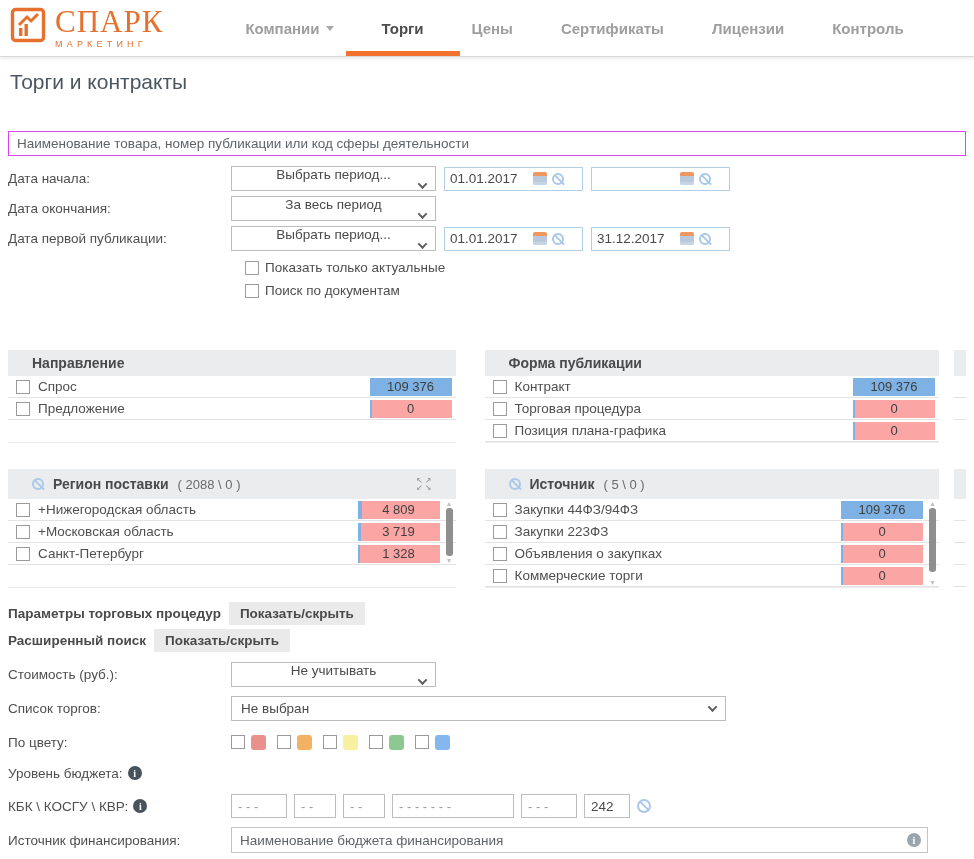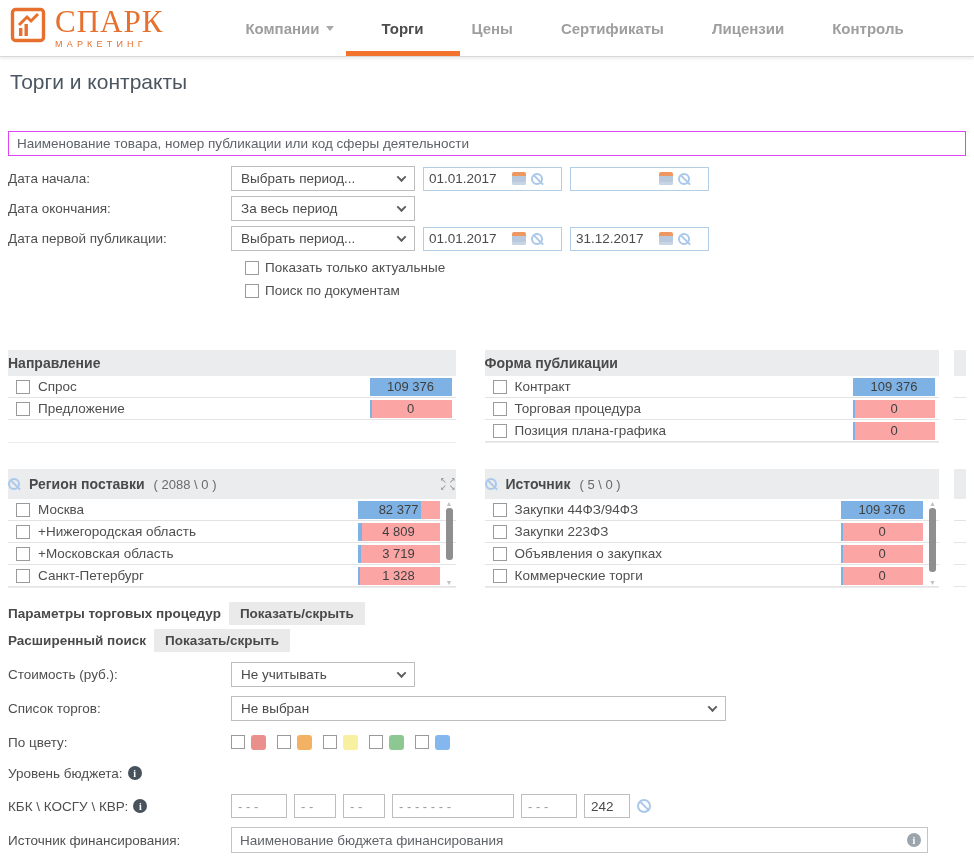--- a/index.html
+++ b/index.html
@@ -30,21 +30,21 @@
 
   
   .frows { margin-top:10px; }
   .frow { display:flex; align-items:center; margin-bottom:5px; min-height:24px; }
   .flabel { width:223px; flex-shrink:0; font-size:13.5px; color:#4f4f4f; display:flex; align-items:center; gap:5px; }
   .fake-select { height:25px; border:1px solid #bdbdbd; background:#fff; display:flex; align-items:center;
                  padding:0 9px; font-size:13.5px; color:#4a4a4a; cursor:pointer; }
   .fake-select .chev { margin-left:auto; }
   .chev { width:7px; height:7px; border-left:2px solid #5f5f5f; border-bottom:2px solid #5f5f5f;
           transform:rotate(-45deg) translate(1px,-1px); flex-shrink:0; }
-  .w205 { width:184px; } .w495 { width:495px; } .w697 { width:697px; }
+  .w205 { width:205px;flex-direction:column; } .w495 { width:495px; } .w697 { width:697px; }
 
   .datebox { height:24px; width:139px; border:1px solid #b3cfe8; display:flex; align-items:center;
              padding:0 5px; margin-left:8px; gap:5px; }
   .datebox input { border:none; outline:none; width:78px; font-size:13.5px; color:#4a4a4a; font-family:inherit; }
   .cal-icon { width:14px; height:13px; border-radius:2px; flex-shrink:0; cursor:pointer;
       background:linear-gradient(#ef9760 0 4px, #b9c9dd 4px);
       box-shadow:inset 0 -3px 0 #c7d4e4; }
   .ban-icon { width:12px; height:12px; border:2px solid #a9c8ea; border-radius:50%; position:relative; flex-shrink:0; cursor:pointer; }
   .ban-icon::after { content:""; position:absolute; left:-1px; top:4px; width:13px; height:2px;
                      background:#a9c8ea; transform:rotate(45deg); }
@@ -52,21 +52,21 @@
   .cbx { width:14px; height:14px; border:1px solid #9a9a9a; background:#fff; flex-shrink:0; cursor:pointer; }
   .cb-row { display:flex; align-items:center; gap:6px; font-size:13.5px; color:#4f4f4f; margin:0 0 8px 237px; }
 
   
   .panels { display:flex; margin-top:52px; }
   .panels.second { margin-top:26px; }
   .panel { border-bottom:1px solid #ececec; }
   .panel.p-left { width:448px; }
   .panel.p-right { width:455px; margin-left:29px; }
   .panel-sliver { width:12px; margin-left:15px; overflow:hidden; }
-  .panel-hd { background:#ebecee; height:26px; display:flex; align-items:center; padding:0 0; gap:9px; }
+  .panel-hd { background:#ebecee; height:26px; display:flex; align-items:center; padding:0 24px; gap:9px; }
   .panel-hd.tall { height:30px; }
   .panel-hd .ttl { font-size:14px; font-weight:700; color:#4a4a4a; }
   .panel-hd .cnt { font-size:13px; color:#6a6a6a; }
   .expand-icon { margin-left:auto; font-size:8px; line-height:7px; color:#8a8a8a; text-align:center; cursor:pointer; white-space:pre; }
   .panel-body { position:relative; }
   .facet-row { display:flex; align-items:center; height:22px; border-bottom:1px solid #e3e3e3;
                padding:0 4px 0 8px; cursor:pointer; }
   .facet-row .lbl { font-size:13.5px; color:#4f4f4f; margin-left:8px; }
   .bar-cell { margin-left:auto; width:82px; height:18px; background:#fca5a5; position:relative; overflow:hidden; }
   .bar-fill { position:absolute; left:0; top:0; bottom:0; background:#7fb2e4; min-width:2px; }
@@ -273,28 +273,20 @@
       <div class="panel-hd tall">
         <span class="ban-icon"></span>
         <span class="ttl">Регион поставки</span>
         <span class="cnt">( 2088 \ 0 )</span>
         <span class="expand-icon">↖ ↗
 ↙ ↘</span>
       </div>
       <div class="panel-body scrolled">
         <div class="facet-row">
           <span class="cbx"></span>
-          <span class="lbl">Москва</span>
-          <span class="bar-cell">
-              <span class="bar-fill" style="width: 78%;"></span>
-              <span class="bar-val">82 377</span>
-            </span>
-        </div>
-        <div class="facet-row">
-          <span class="cbx"></span>
           <span class="lbl">+Нижегородская область</span>
           <span class="bar-cell">
               <span class="bar-fill" style="width: 5%;"></span>
               <span class="bar-val">4 809</span>
             </span>
         </div>
         <div class="facet-row">
           <span class="cbx"></span>
           <span class="lbl">+Московская область</span>
           <span class="bar-cell">

